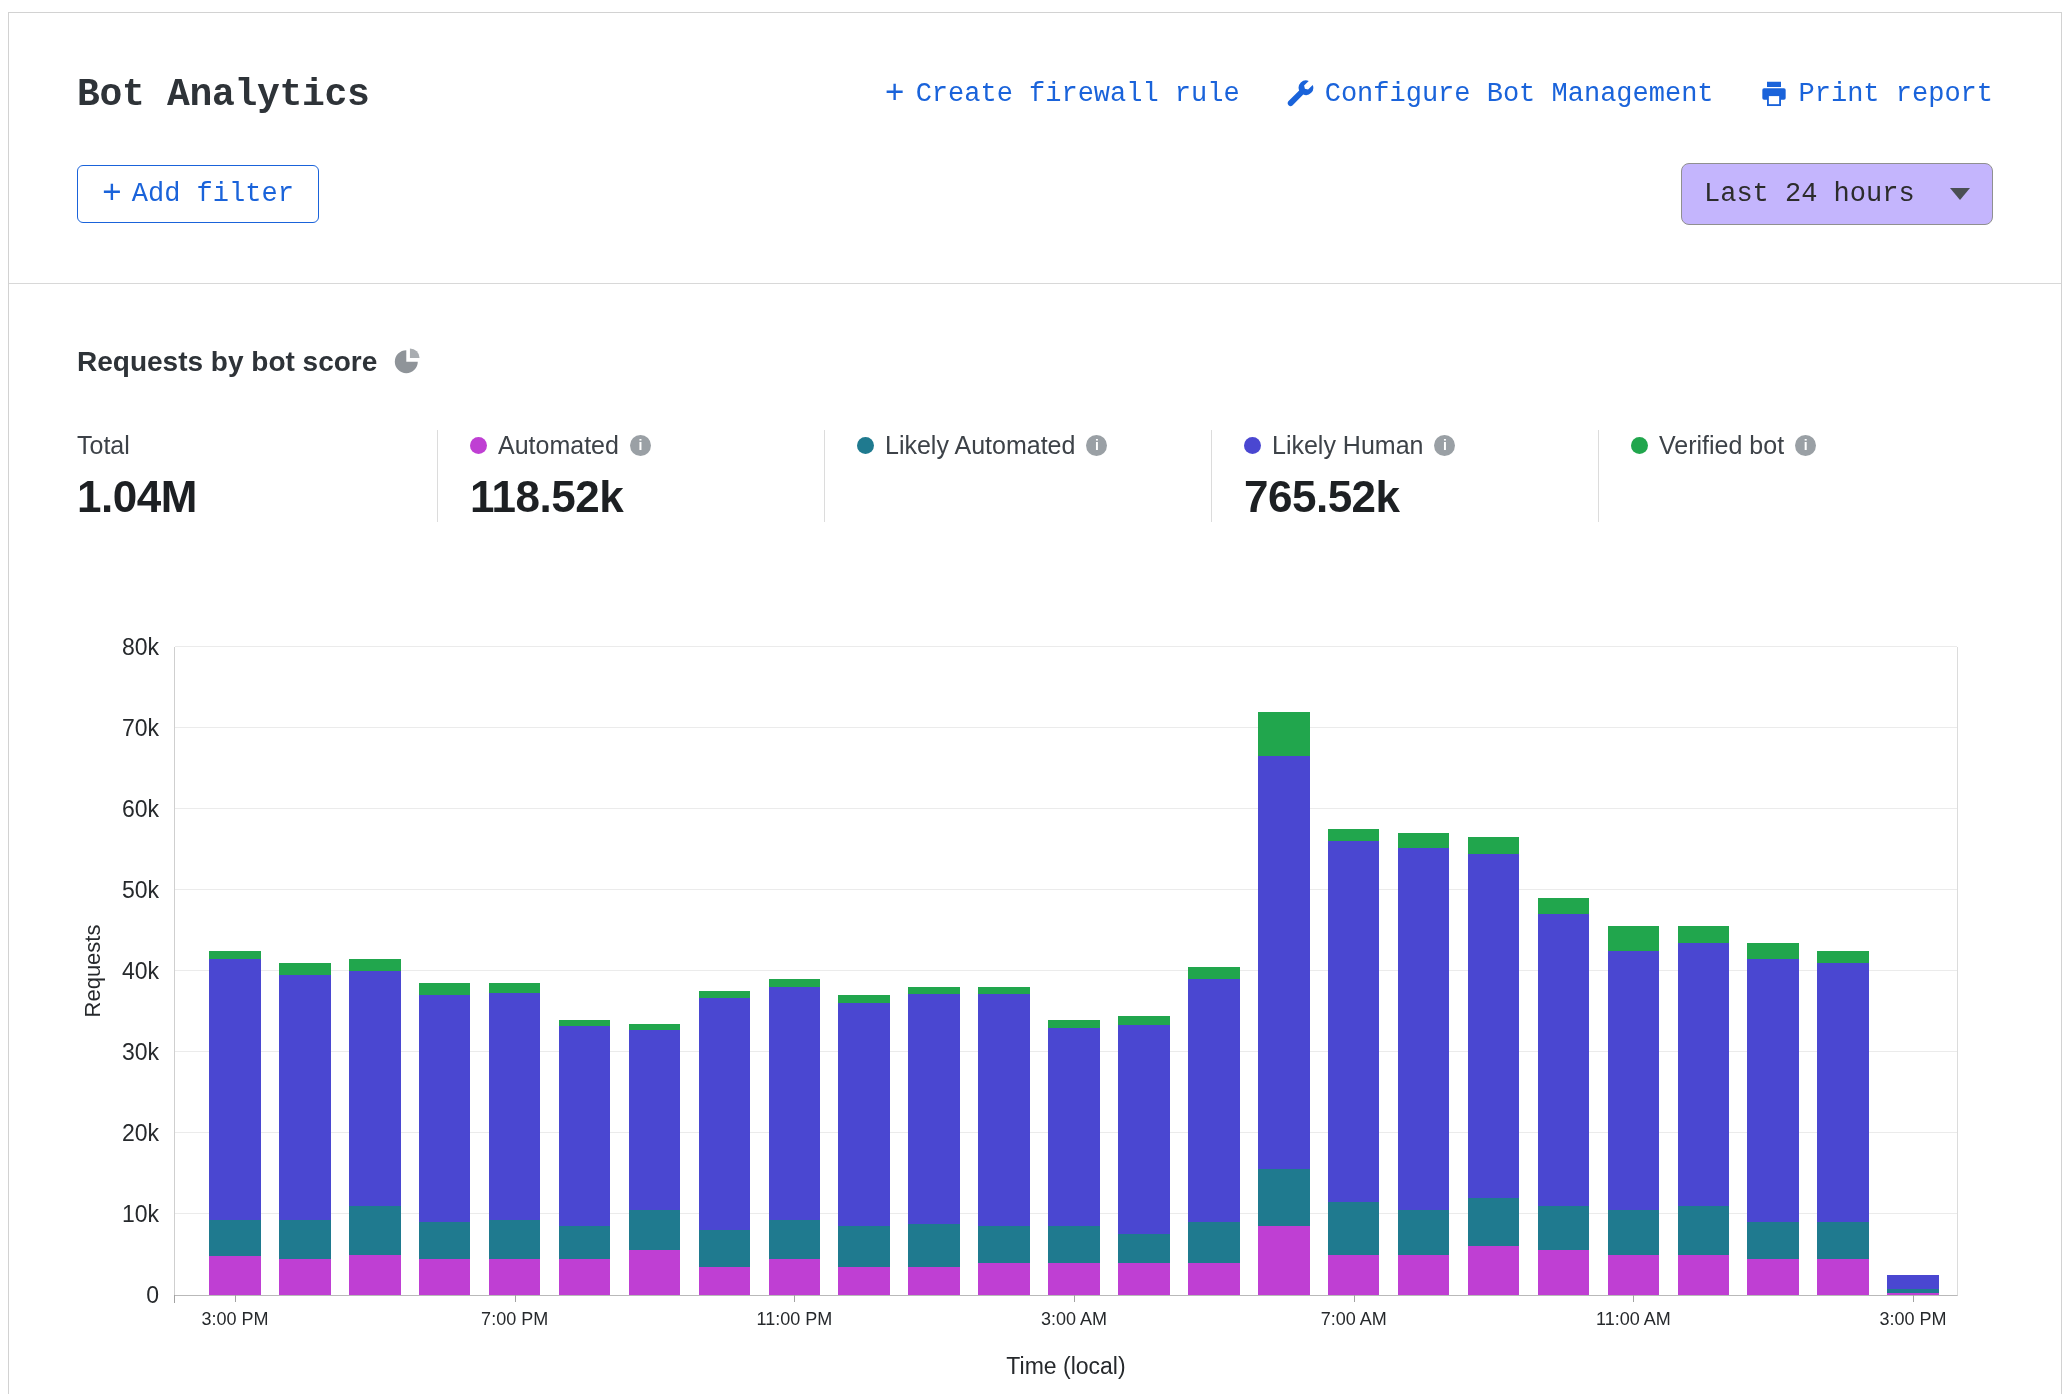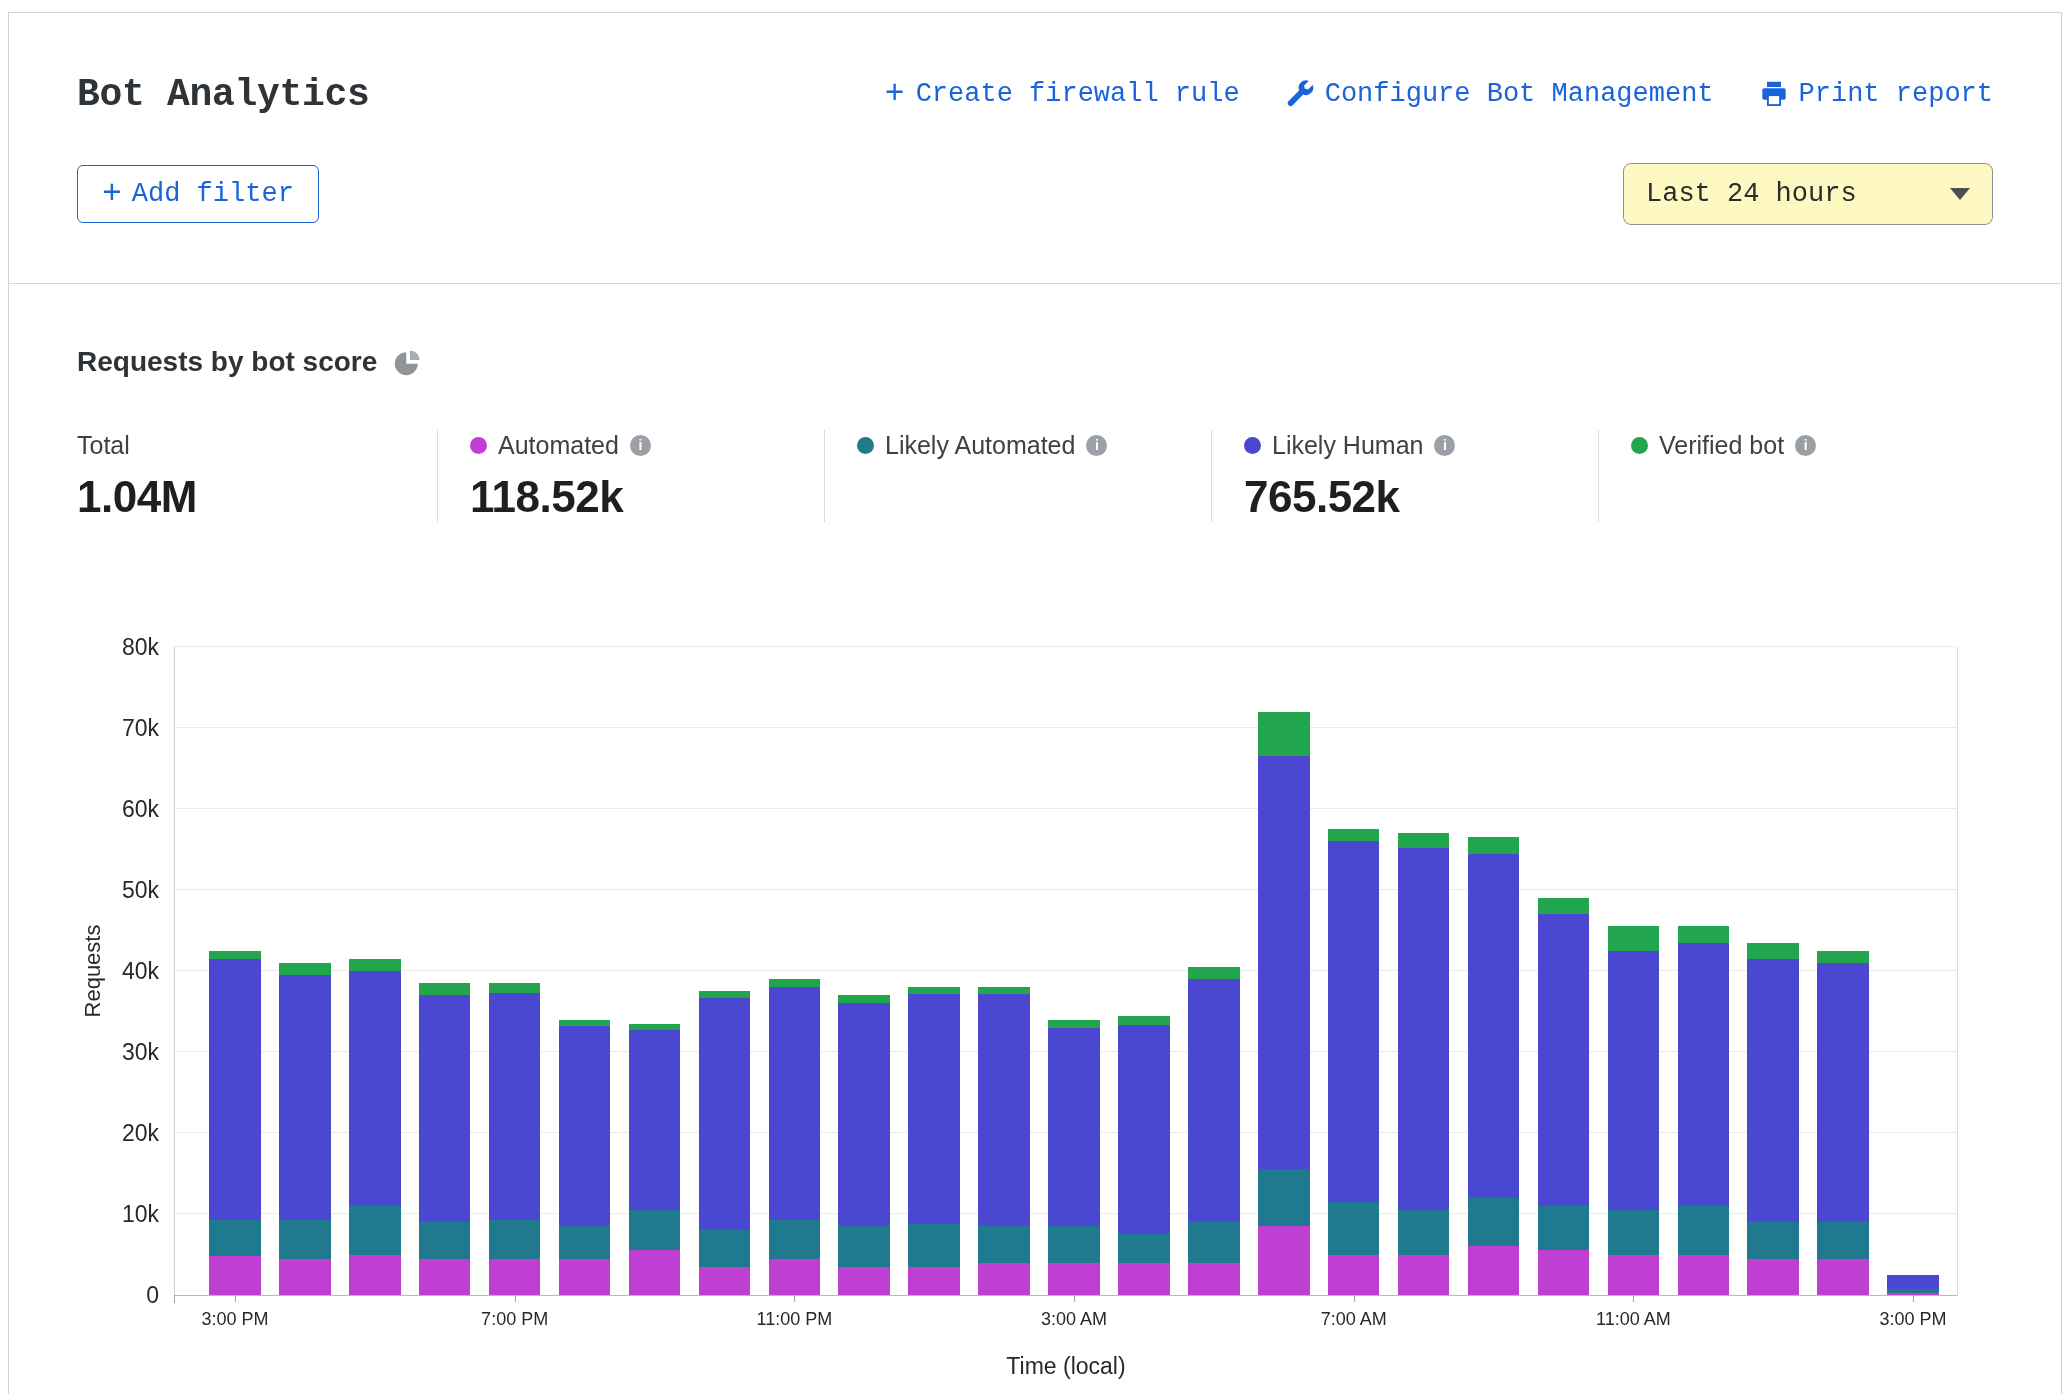--- a/index.html
+++ b/index.html
@@ -9,25 +9,25 @@
   
   .header{padding:58px 68px 58px;border-bottom:1px solid #d8d8d8;font-family:Liberation Mono, monospace;}
   .hrow1{display:flex;justify-content:space-between;align-items:center;height:46px;}
   h1{margin:0;font-size:38px;font-weight:700;color:#2e3338;letter-spacing:-0.3px;}
   .actions{display:flex;gap:46px;align-items:center;}
   .action{display:flex;align-items:center;gap:11px;color:#1a63da;font-size:27px;cursor:pointer;text-decoration:none;}
   .plus{font-size:33px;font-weight:400;line-height:1;color:#1a63da;}
   .action svg,.add-filter svg{display:block;}
   .hrow2{margin-top:46px;display:flex;justify-content:space-between;align-items:center;}
   .add-filter{display:flex;align-items:center;gap:10px;background:#fff;border:1.5px solid #1a63da;border-radius:6px;color:#1a63da;font-size:27px;font-family:inherit;padding:10px 24px;height:58px;box-sizing:border-box;cursor:pointer;}
-  .select{width:370px;height:62px;border:1px solid #909090;border-radius:8px;box-sizing:border-box;display:flex;align-items:center;justify-content:space-between;padding:0 22px;font-size:27px;color:#2c2c2c;cursor:pointer;background:#fef9c3;text-align:right;}
+  .select{width:312px;height:62px;border:1px solid #909090;border-radius:8px;box-sizing:border-box;display:flex;align-items:center;justify-content:space-between;padding:0 22px;font-size:27px;color:#2c2c2c;cursor:pointer;background:#c4b5fd;text-align:right;}
   .chev{width:0;height:0;border-left:10px solid transparent;border-right:10px solid transparent;border-top:12px solid #4a4f54;}
 
   
-  .section-title-row{display:flex;align-items:center;gap:16px;margin:62px 68px 4px;}
+  .section-title-row{display:flex;gap:16px;margin:62px 68px 4px;}
   h2{margin:0;font-size:28px;font-weight:700;color:#2e3338;}
 
   
   .stats-row{display:flex;margin:52px 68px 0;}
   .stat{width:387px;border-left:1px solid #dcdcdc;padding-left:32px;box-sizing:border-box;}
   .stat.first{width:360px;border-left:none;padding-left:0;}
   .stat-label{display:flex;align-items:center;gap:11px;height:30px;font-size:25px;color:#3d4248;}
   .dot{width:17px;height:17px;border-radius:50%;flex:0 0 auto;}
   .info{width:21px;height:21px;border-radius:50%;background:#9aa0a5;color:#fff;font-size:14px;font-weight:700;display:inline-flex;align-items:center;justify-content:center;flex:0 0 auto;}
   .stat-value{margin-top:12px;font-size:44px;font-weight:700;color:#1d2023;letter-spacing:-0.5px;}

